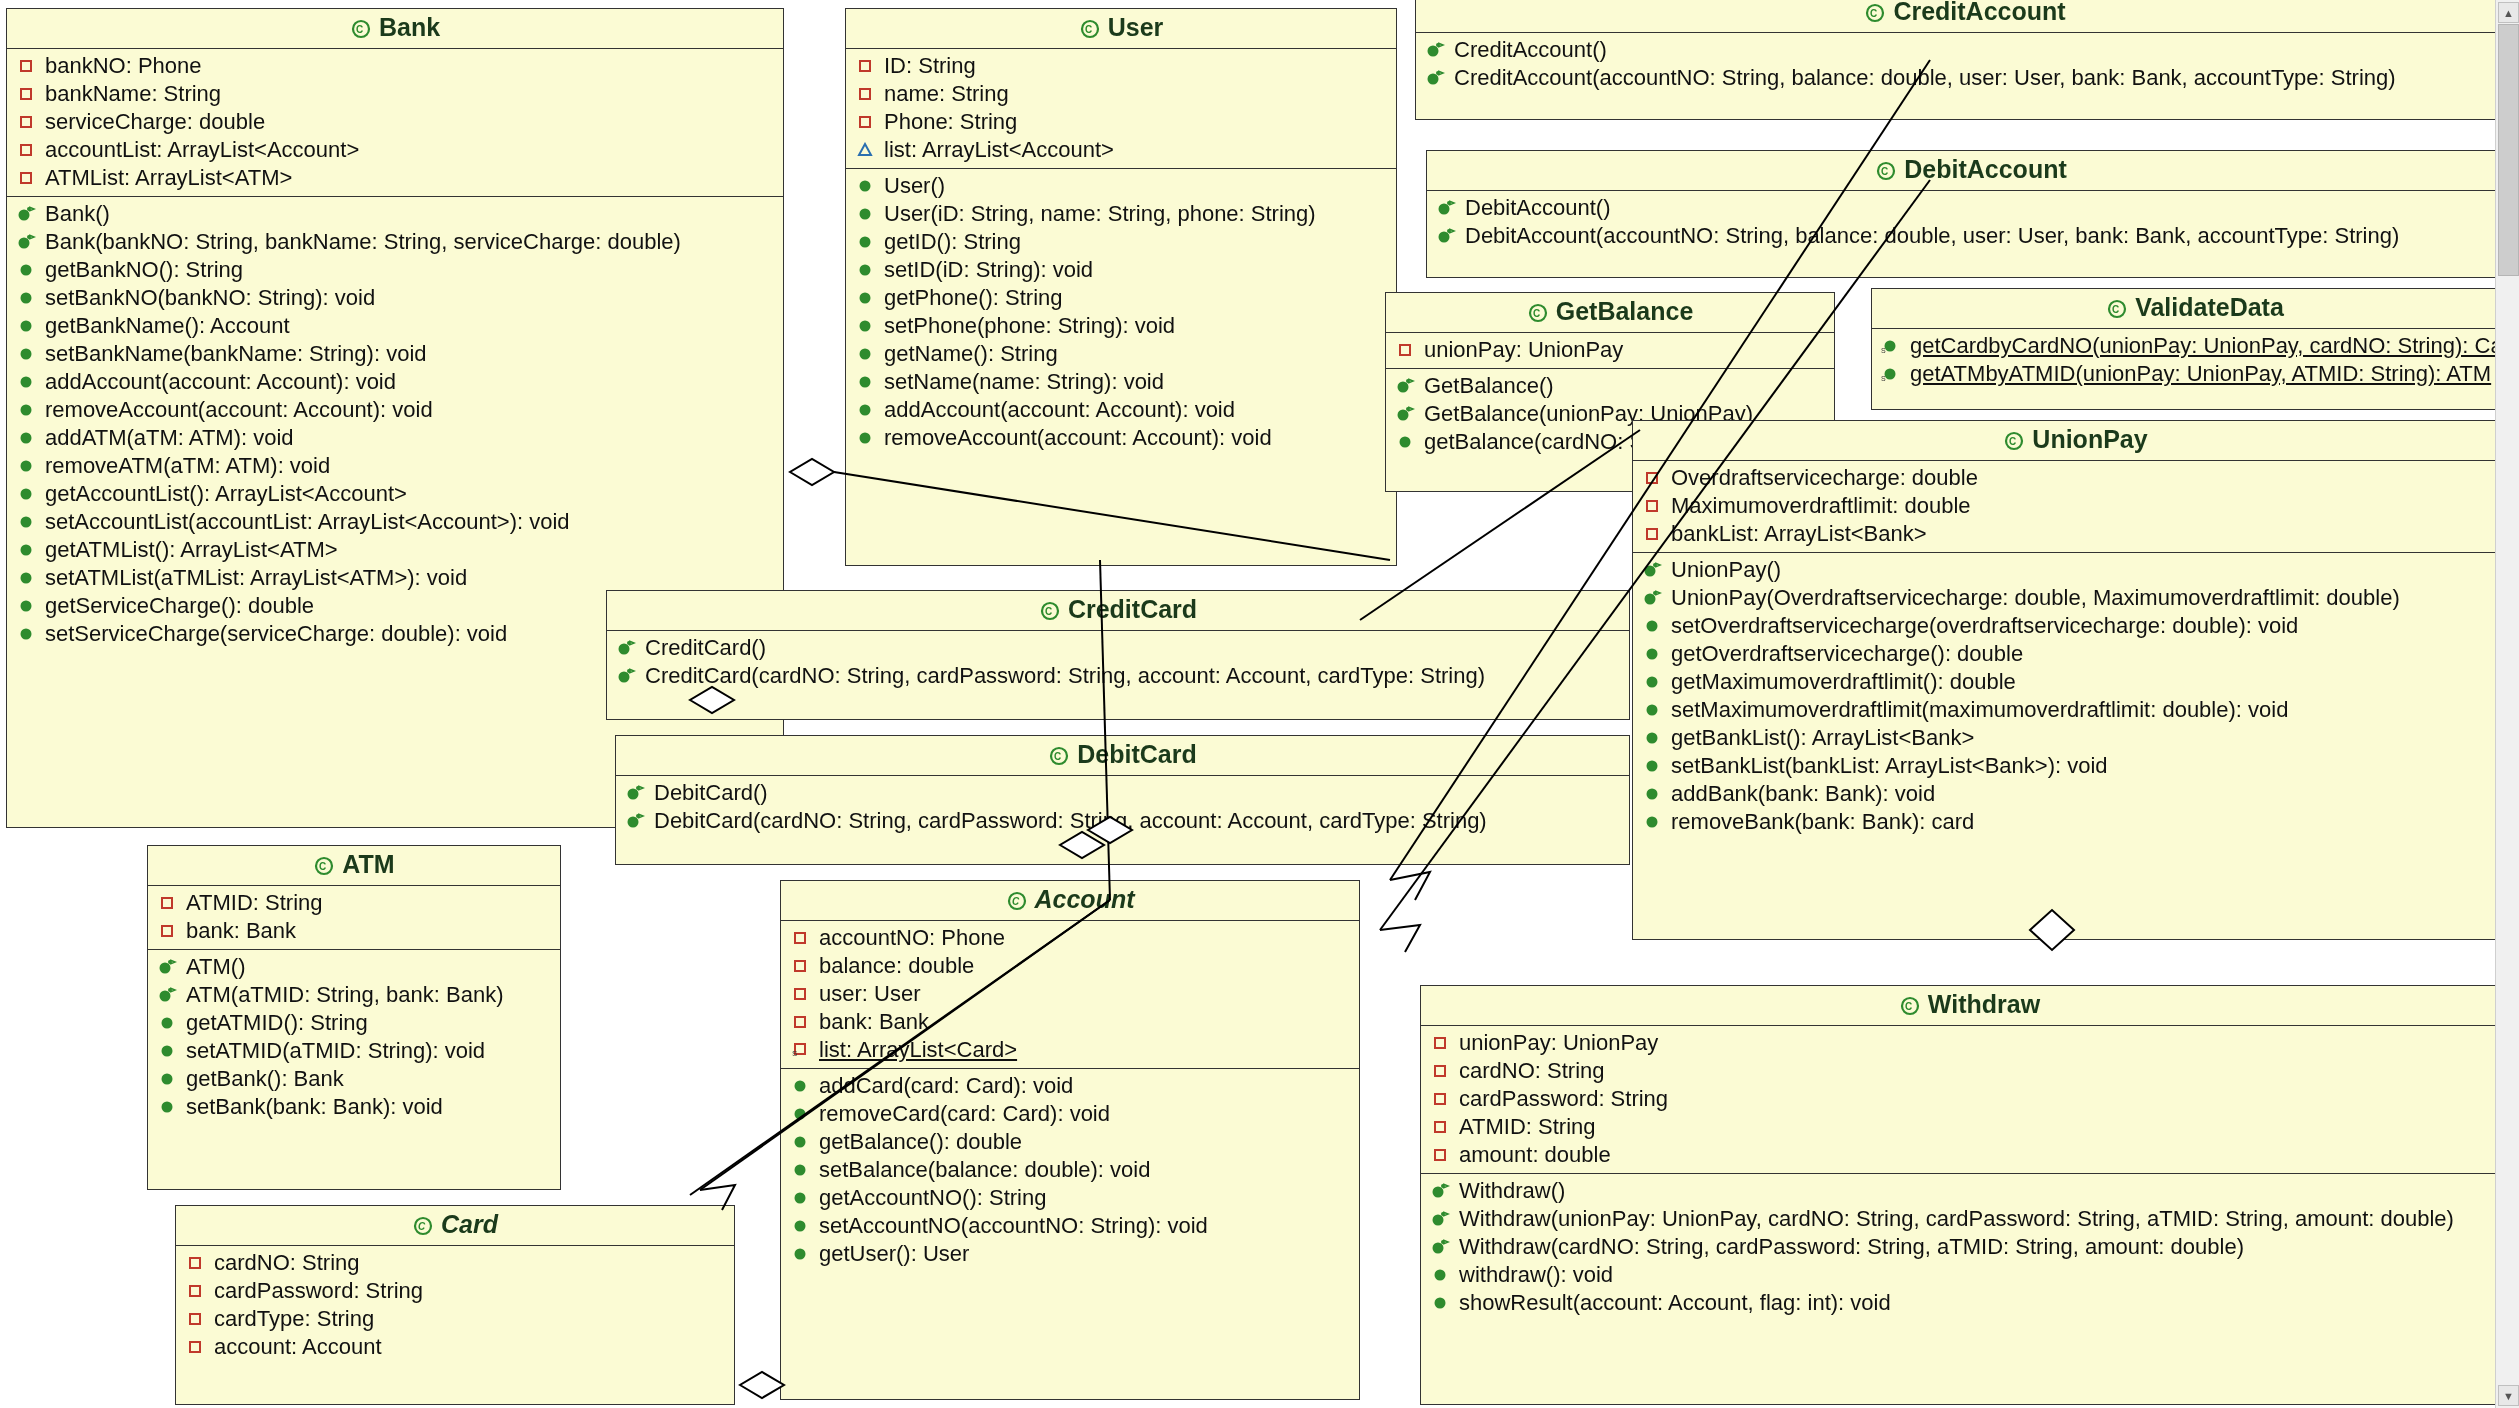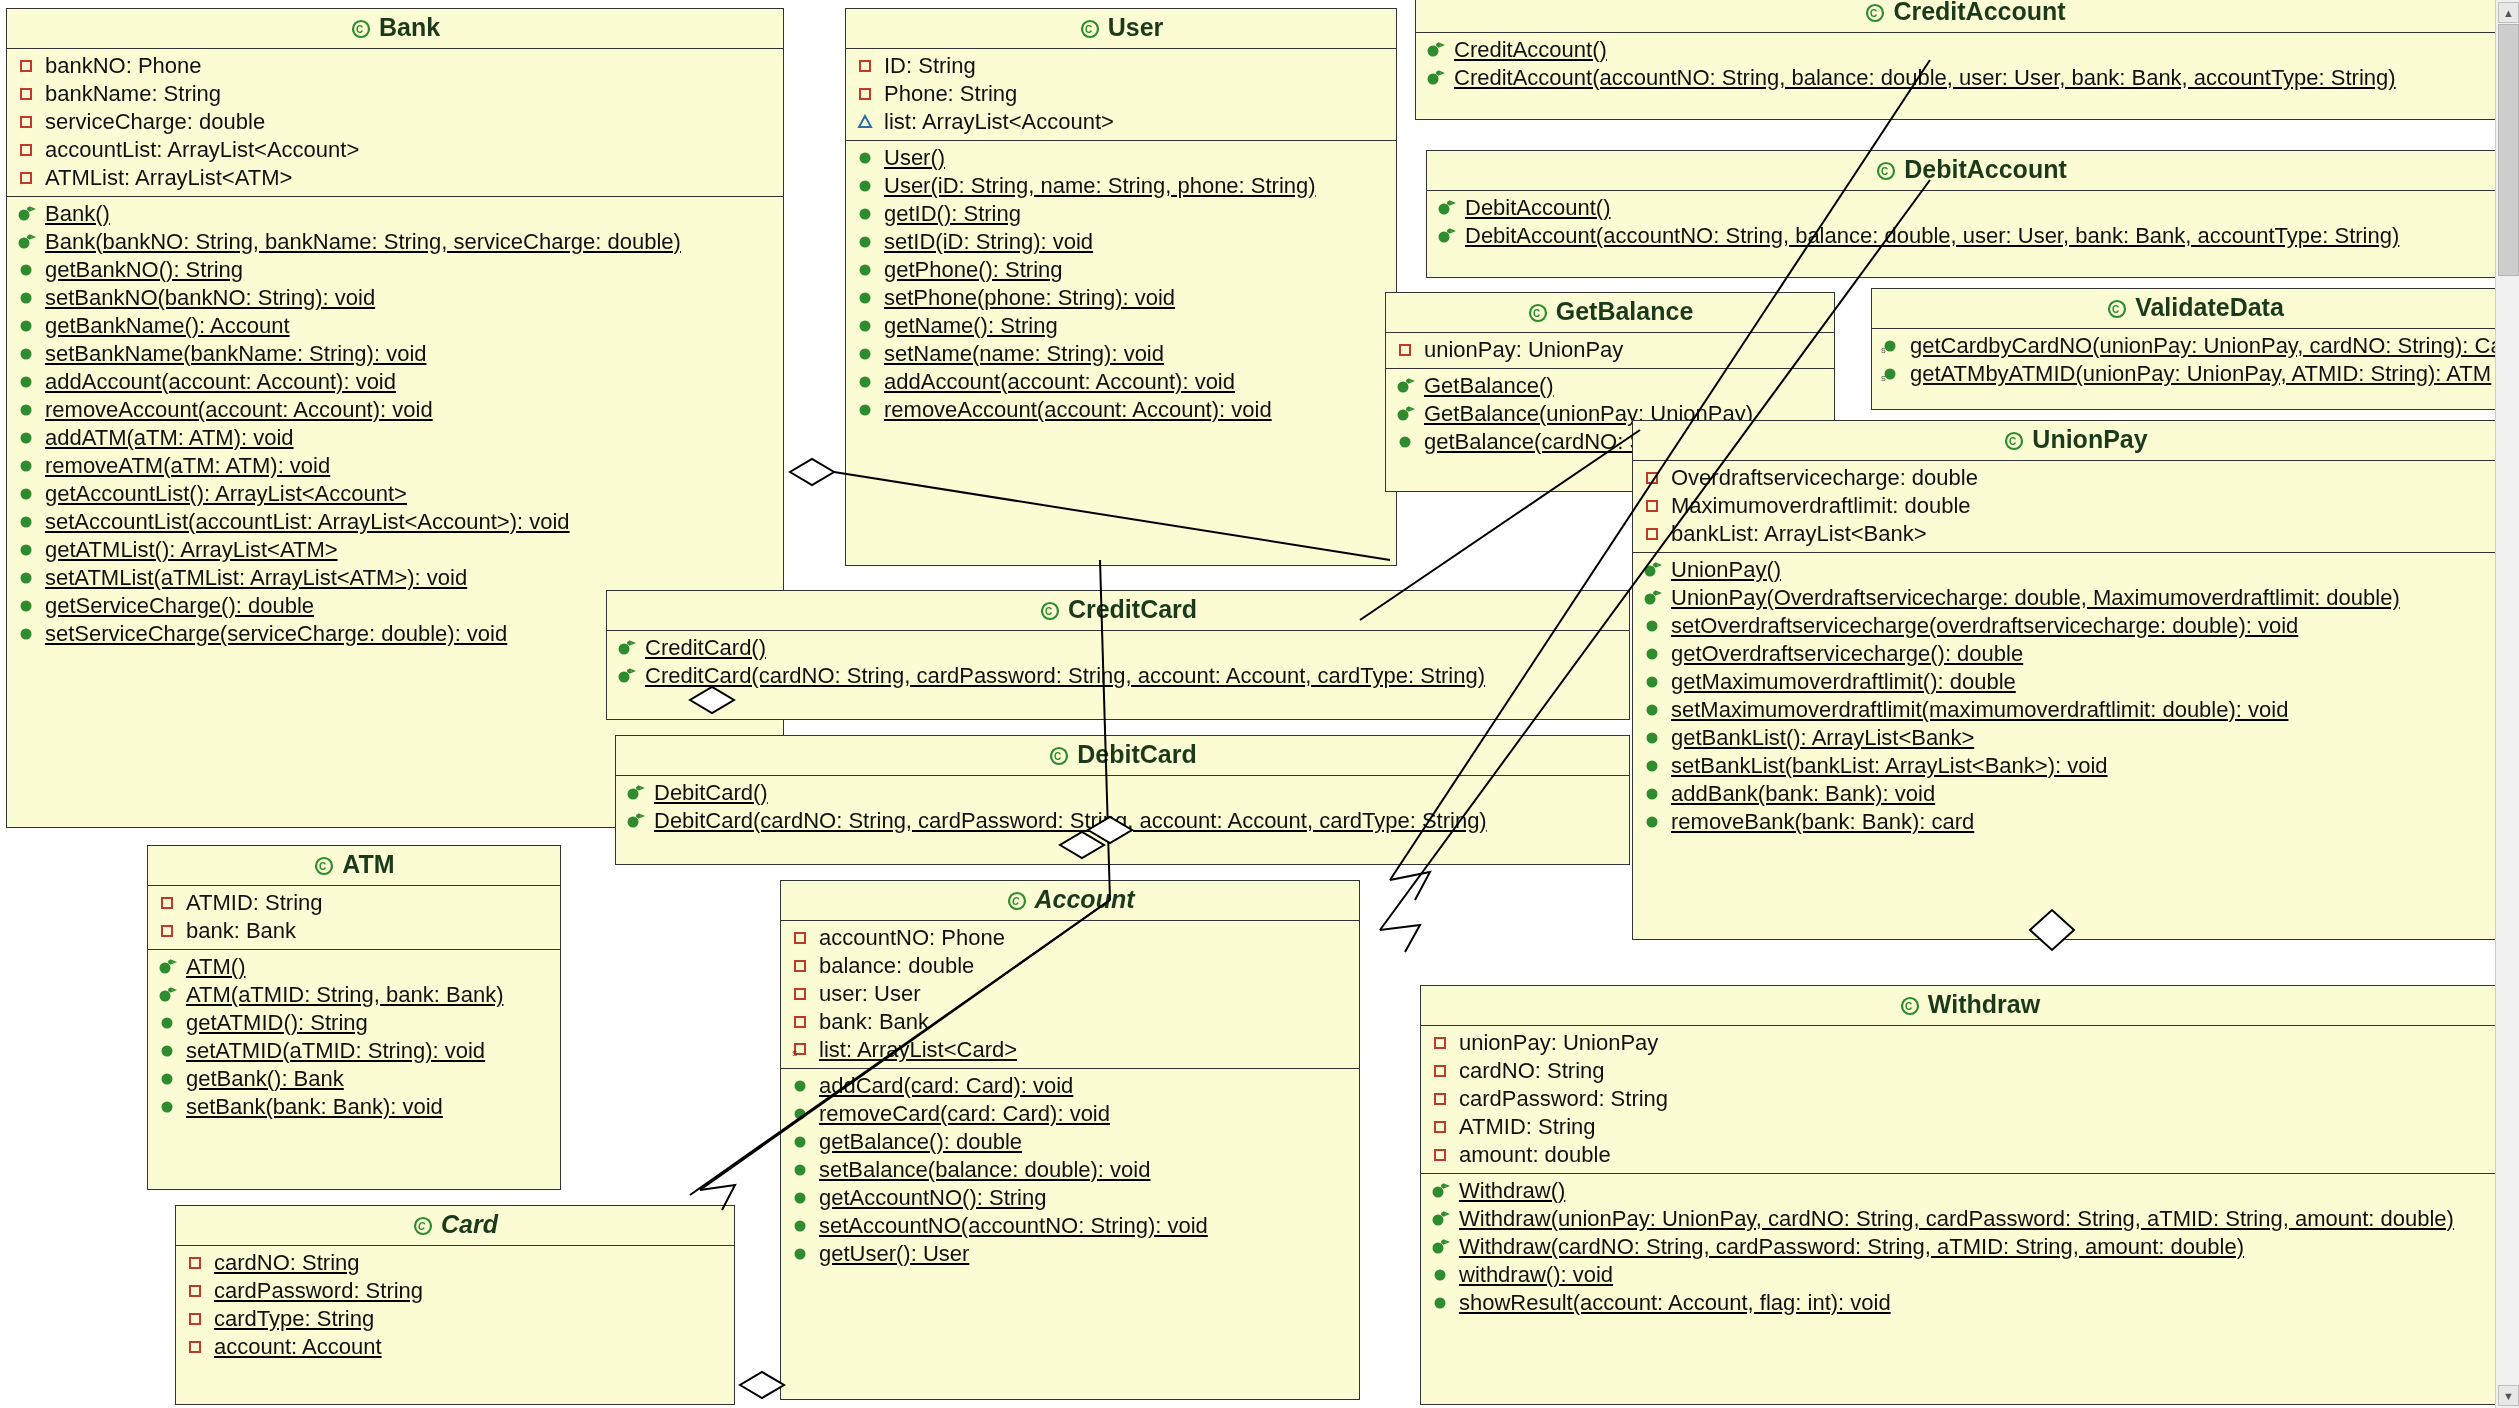--- a/index.html
+++ b/index.html
@@ -3,21 +3,21 @@
 <meta charset="utf-8">
 <style>
   html,body{margin:0;padding:0;background:#ffffff;}
   body{width:2519px;height:1408px;position:relative;overflow:hidden;font-family:"Liberation Sans",sans-serif;}
   #canvas{position:absolute;left:0;top:0;width:2519px;height:1408px;}
   .umlbox{position:absolute;background:#fbfbd4;border:1px solid #333333;box-sizing:border-box;}
   .umlhdr{position:relative;text-align:center;font-size:25px;font-weight:bold;color:#1b3a1b;padding:5px 0 6px 0;border-bottom:1px solid #333333;line-height:1.1;}
   .umlhdr.italic{font-style:italic;}
   .umlhdr .cls-icon{display:inline-block;vertical-align:middle;margin-right:7px;}
   .sect{border-bottom:1px solid #333333;padding:3px 0 4px 0;}
-  .sect:last-child{border-bottom:none;text-decoration:underline;}
+  .sect:last-child{border-bottom:none;}
   .row{display:flex;align-items:center;font-size:22px;color:#111;line-height:1.0;padding:3px 6px 3px 8px;white-space:nowrap;}
   .row .ic{flex:0 0 auto;width:22px;height:22px;margin-right:8px;display:inline-flex;align-items:center;justify-content:center;}
   .row .tx{flex:0 0 auto;}
   .row.underline .tx{text-decoration:underline;}
   svg.icn{display:block;}
   .ovl{position:absolute;left:0;top:0;width:2519px;height:1408px;pointer-events:none;}
   
   .vscroll{position:absolute;right:0;top:0;width:23px;height:1408px;background:#f0f0f0;border-left:1px solid #cfcfcf;}
   .vthumb{position:absolute;left:2px;top:24px;width:19px;height:250px;background:#cdcdcd;border:1px solid #b5b5b5;}
   .arrow-btn{position:absolute;left:2px;width:19px;height:19px;background:#e8e8e8;border:1px solid #c0c0c0;display:flex;align-items:center;justify-content:center;font-size:11px;color:#555;}
@@ -221,20 +221,28 @@
             </svg>
           </span>
           <span class="tx">ID: String</span>
         </div>
         <div class="row">
           <span class="ic">
             <svg class="icn" width="16" height="16" viewBox="0 0 16 16">
               <rect x="3" y="3" width="10" height="10" fill="none" stroke="#c0392b" stroke-width="2"></rect>
             </svg>
           </span>
+          <span class="tx">name: String</span>
+        </div>
+        <div class="row">
+          <span class="ic">
+            <svg class="icn" width="16" height="16" viewBox="0 0 16 16">
+              <rect x="3" y="3" width="10" height="10" fill="none" stroke="#c0392b" stroke-width="2"></rect>
+            </svg>
+          </span>
           <span class="tx">Phone: String</span>
         </div>
         <div class="row">
           <span class="ic">
             <svg class="icn" width="16" height="16" viewBox="0 0 16 16">
               <polygon points="8,2 14,13 2,13" fill="none" stroke="#2a6fb0" stroke-width="2"></polygon>
             </svg>
           </span>
           <span class="tx">list: ArrayList&lt;Account&gt;</span>
         </div>

